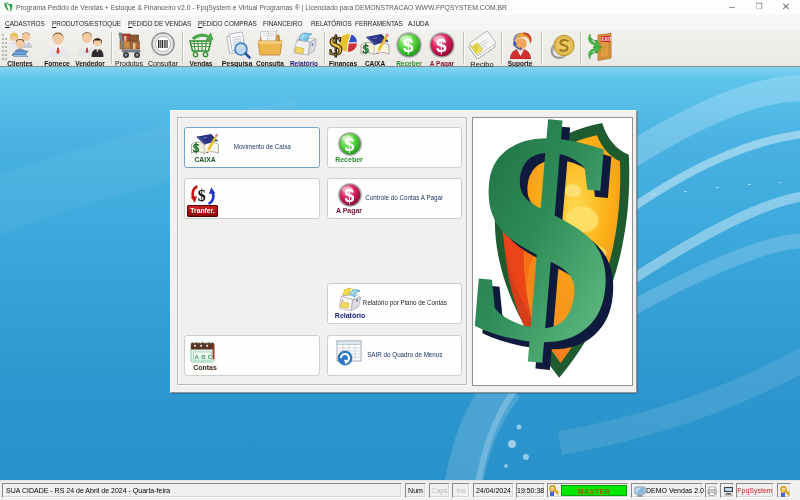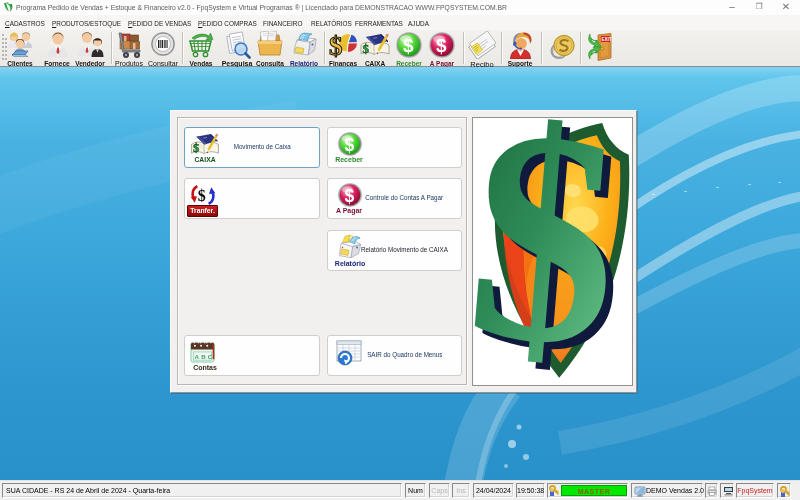--- a/index.html
+++ b/index.html
@@ -446,30 +446,30 @@
         <circle cx="14" cy="14" r="11.2" fill="url(#pb)"></circle>
         <ellipse cx="11" cy="8" rx="6" ry="3.4" fill="#fff" opacity=".4"></ellipse>
         <text x="8" y="21" font-family="Liberation Sans,sans-serif" font-weight="bold" font-size="19" fill="#fff">$</text>
       </svg>
       <div class="blab" style="left:0px;color:#7a1030">A Pagar</div>
       <div class="btxt">
             <span>Controle do Contas A Pagar</span>
           </div>
     </div>
 
-    <div class="btn" style="left:156px;top:119px;width:135px">
+
+    <div class="btn" style="left:156px;top:171.5px;width:135px">
       <svg class="bico" style="left:7px" width="28" height="27" viewBox="0 0 28 27">
             <use href="#printr"></use>
           </svg>
       <div class="blab" style="left:1px;color:#1a237e">Relatório</div>
       <div class="btxt" style="color:#1e1e28">
-            <span>Relatório Movimento de CAIXA</span>
+            <span>Relatório por Plano de Contas</span>
           </div>
     </div>
-
 
     <div class="btn" style="left:13px;top:224px">
       <svg class="bico" style="left:3px;top:2px" width="30" height="27" viewBox="0 0 30 27">
         <rect x="2.5" y="5" width="24" height="20" rx="2" fill="#e4f5ec" stroke="#8aC9ab" stroke-width="1"></rect>
         <path d="M2.5 6.5 C2.5 5.6 3.2 5 4.2 5 L25 5 C26 5 26.5 5.6 26.5 6.5 L26.5 12 L2.5 12 Z" fill="#5a3626"></path>
         <rect x="25" y="7" width="1.8" height="15" fill="#a83020"></rect>
         <g stroke="#f2f8f4" stroke-width="1.3" fill="none">
               <path d="M6 5.5 A2.2 2.6 0 0 1 10.4 5.5 M12.4 5.5 A2.2 2.6 0 0 1 16.8 5.5 M18.8 5.5 A2.2 2.6 0 0 1 23.2 5.5"></path>
             </g>
         <g fill="#fff">

